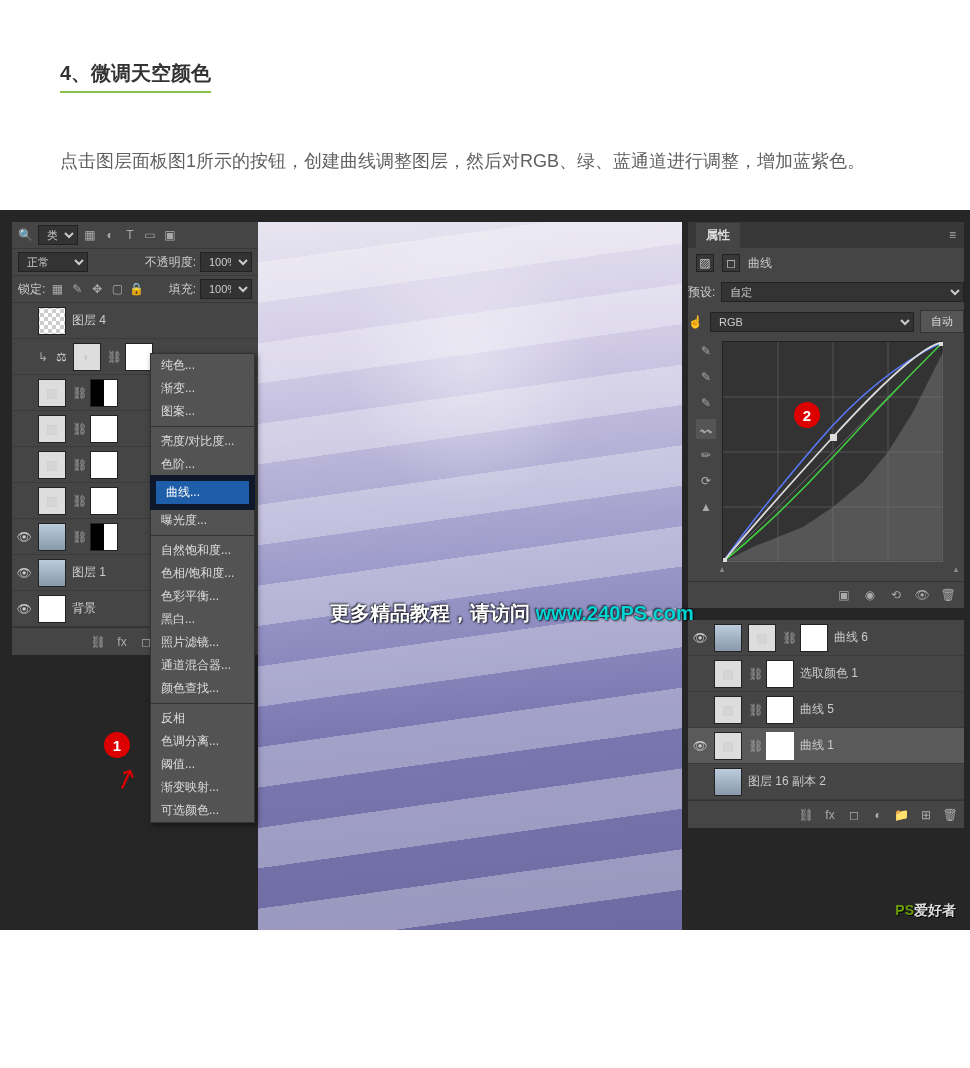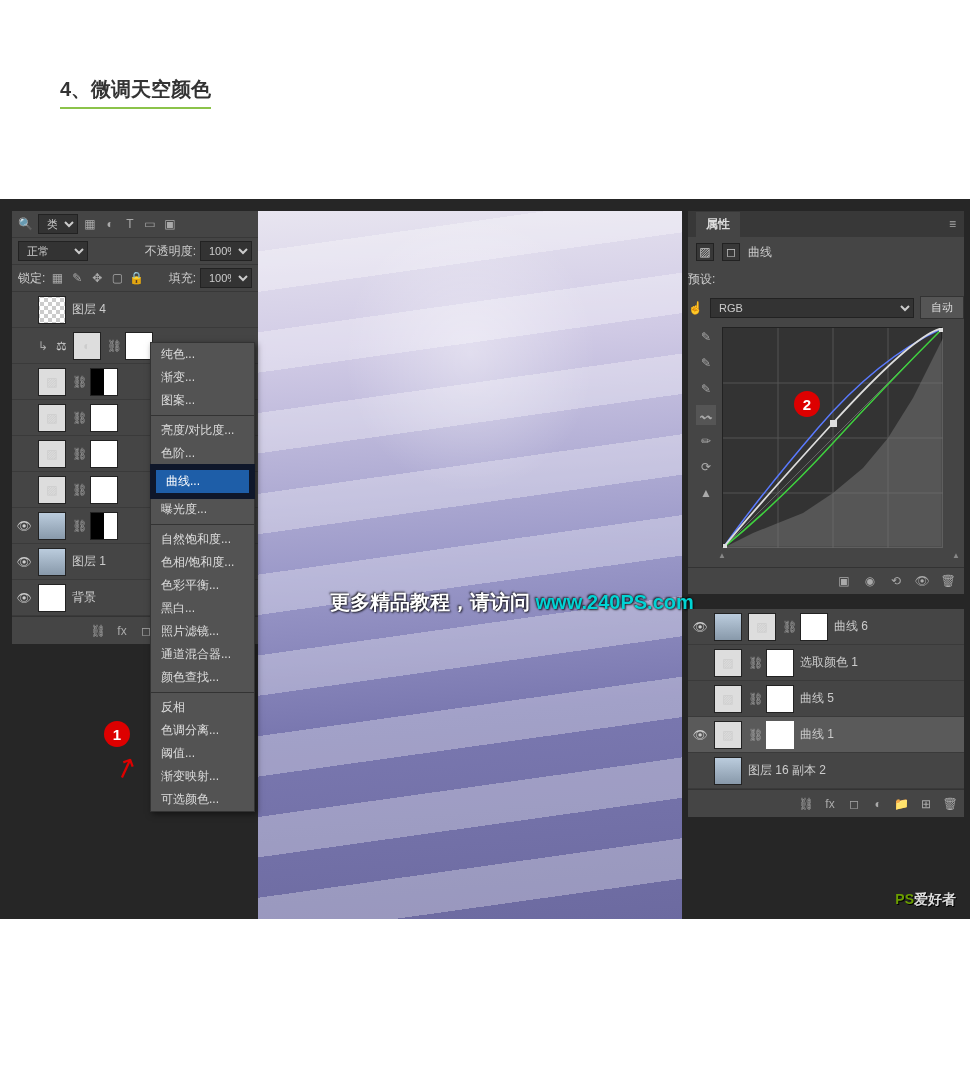--- a/index.html
+++ b/index.html
@@ -1,17 +1,17 @@
 <!DOCTYPE html>
 <html><head>
 <meta charset="utf-8">
 <style>
 * { margin: 0; padding: 0; box-sizing: border-box; }
 body { font-family: "Microsoft YaHei", sans-serif; background: #fff; width: 970px; }
-.article-section { padding: 60px 60px 40px 60px; margin-top: 16px; }
+.article-section { padding: 60px 60px 31px 60px; }
 .section-title { font-size: 20px; font-weight: bold; color: #333; border-bottom: 2px solid #8BC34A; display: inline-block; padding-bottom: 4px; margin-bottom: 50px; }
 .section-body { font-size: 18px; color: #606060; line-height: 2; }
 .screenshot-area { position: relative; background: #262626; width: 970px; height: 720px; overflow: hidden; }
 .canvas-bg { position: absolute; left: 258px; top: 12px; right: 288px; bottom: 0; background: linear-gradient(175deg, #e8e5f0 0%, #d0cae5 20%, #9a98c8 50%, #7a78b0 70%, #6c6aa0 100%); }
 .canvas-bg::before { content: ""; position: absolute; inset: 0; background: repeating-linear-gradient(-8deg, transparent 0px, transparent 40px, rgba(255,255,255,0.3) 40px, rgba(255,255,255,0.3) 80px); mix-blend-mode: screen; }
 .canvas-bg::after { content: ""; position: absolute; top: 0; left: 20%; width: 60%; height: 40%; background: radial-gradient(ellipse at center, rgba(255,255,255,0.4) 0%, transparent 70%); }
 .watermark { position: absolute; left: 330px; top: 390px; font-size: 20px; font-weight: bold; color: #fff; text-shadow: 1px 1px 2px rgba(0,0,0,0.8), -1px -1px 2px rgba(0,0,0,0.8); }
 .watermark a { color: #00d4d4; text-decoration: none; }
 .bottom-watermark { position: absolute; right: 14px; bottom: 10px; font-size: 14px; font-weight: bold; }
 .bottom-watermark .ps { color: #6b9e00; text-shadow: 1px 1px 0 #000; }
@@ -70,20 +70,21 @@
 
 
 .mini-layers { position: absolute; right: 6px; top: 410px; width: 276px; background: #454545; font-size: 12px; color: #ccc; }
 svg line.grid { stroke: #555; stroke-width: 1; }
 </style>
 </head>
 <body>
 
 <div class="article-section">
   <div class="section-title">4、微调天空颜色</div>
+  <div class="section-body">点击图层面板图1所示的按钮，创建曲线调整图层，然后对RGB、绿、蓝通道进行调整，增加蓝紫色。</div>
 </div>
 
 <div class="screenshot-area">
 
   <div class="canvas-bg"></div>
 
   <div class="watermark">
     <span>更多精品教程，请访问 </span><a>www.240PS.com</a>
   </div>
 
@@ -215,20 +216,21 @@
       <span style="flex:1"></span>
       <span style="color:#aaa">≡</span>
     </div>
     <div class="props-type">
       <div class="smico">▨</div>
       <div class="smico">◻</div>
       <span>曲线</span>
     </div>
     <div class="props-row">
       <span>预设:</span>
+      <select class="panel-select" style="flex:1"><option>自定</option></select>
     </div>
     <div class="props-row">
       <span class="panel-icon">☝</span>
       <select class="panel-select" style="flex:1"><option>RGB</option></select>
       <button class="auto-btn">自动</button>
     </div>
     <div class="curve-area">
       <div class="tool-col">
         <div class="t">✎</div>
         <div class="t">✎</div>

